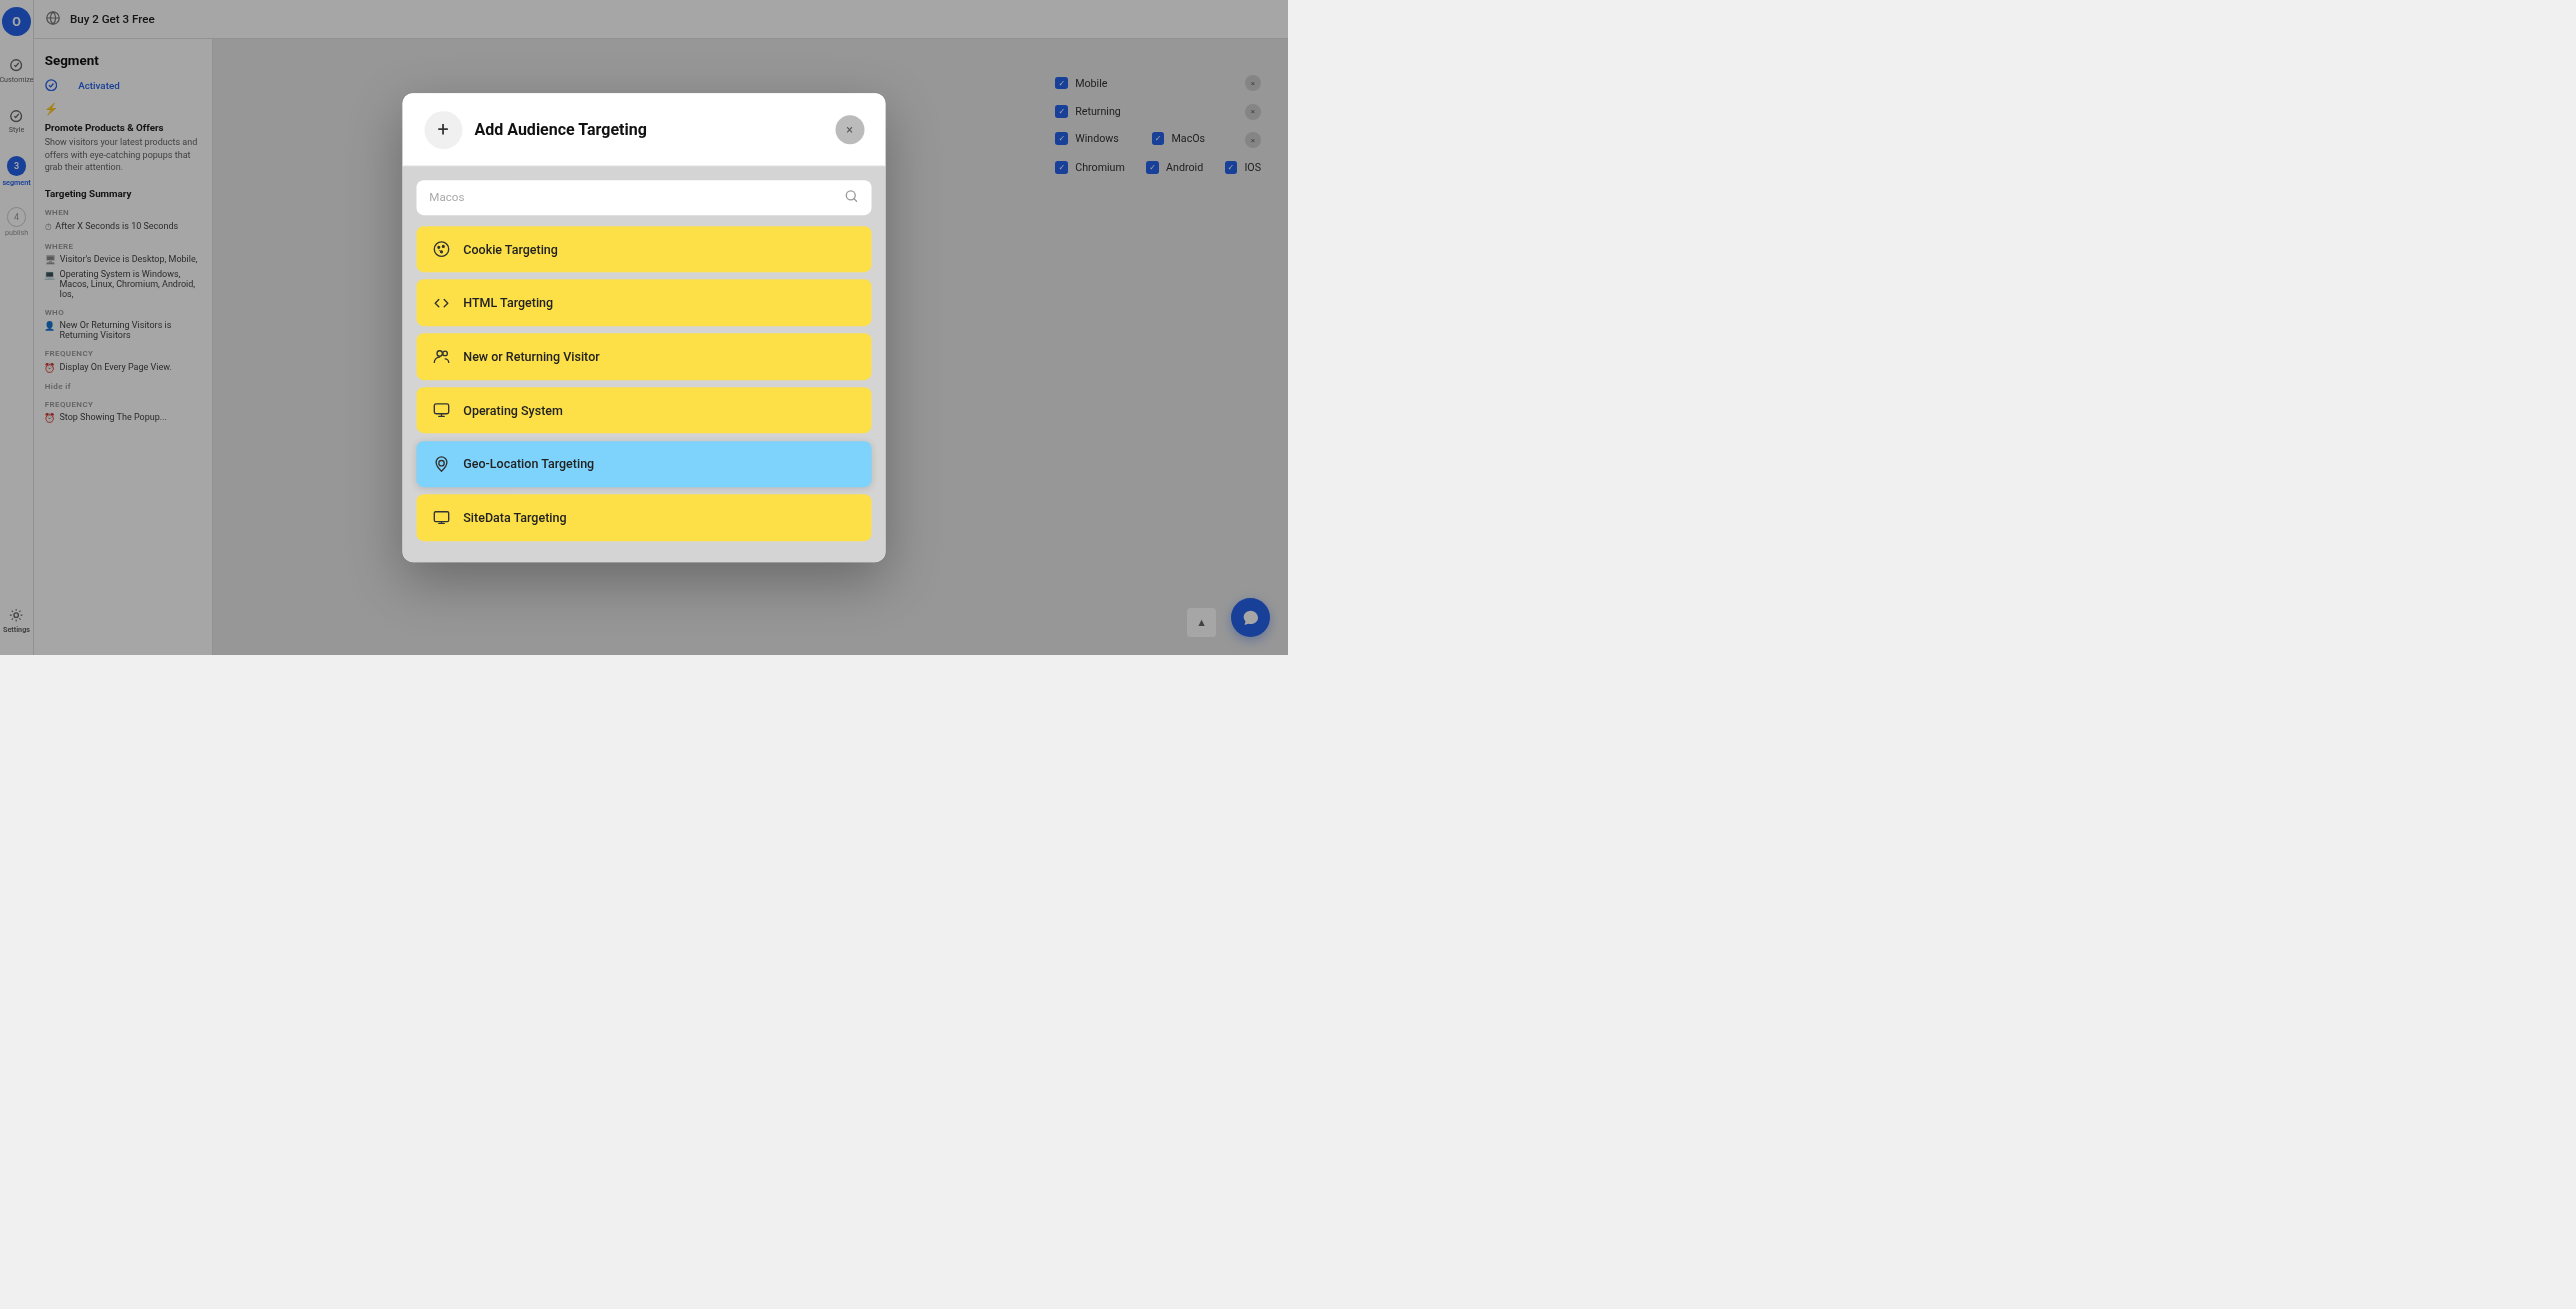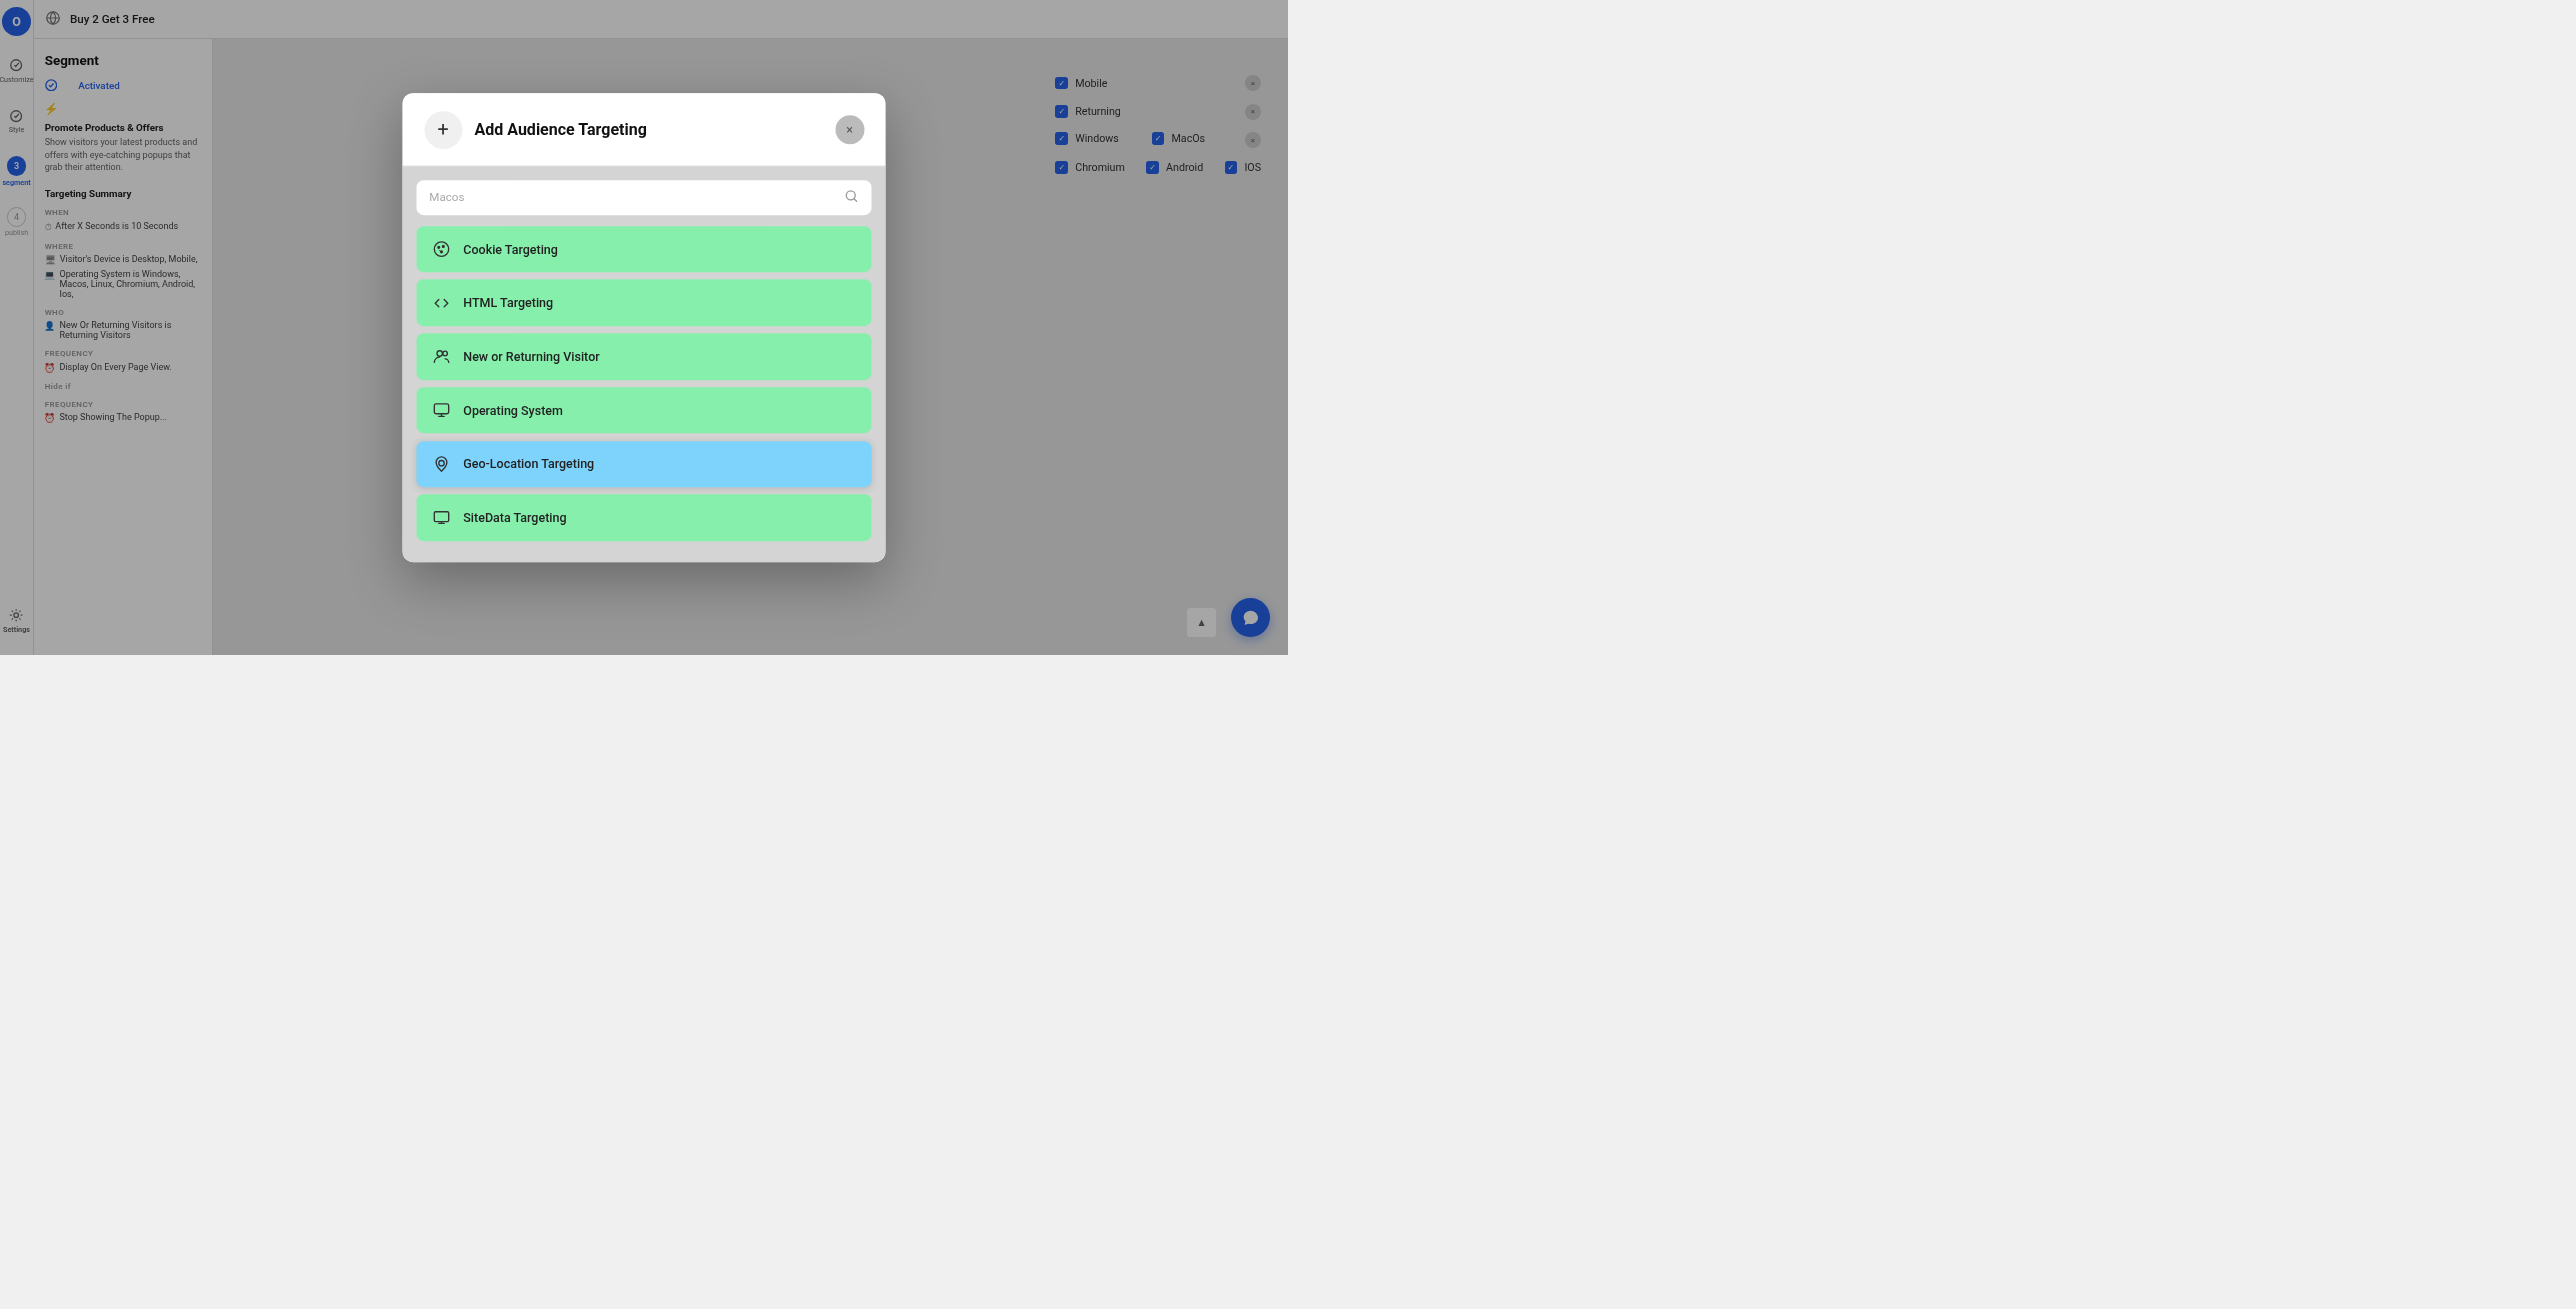--- a/index.html
+++ b/index.html
@@ -329,21 +329,21 @@
       font-size: 11.6px;
       color: #aaa;
     }
 
     .search-icon {
       font-size: 12.5px;
       color: #999;
     }
 
     .menu-item {
-      background: #86efac;
+      background: #fde047;
       border-radius: 7.2px;
       padding: 12.5px 14.3px;
       display: flex;
       align-items: center;
       gap: 10.7px;
       margin-bottom: 7.2px;
       cursor: pointer;
       transition: background 0.15s;
     }
 

